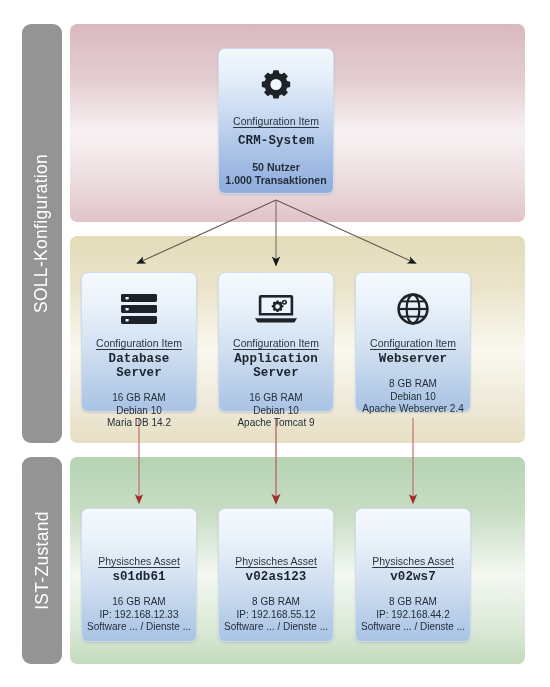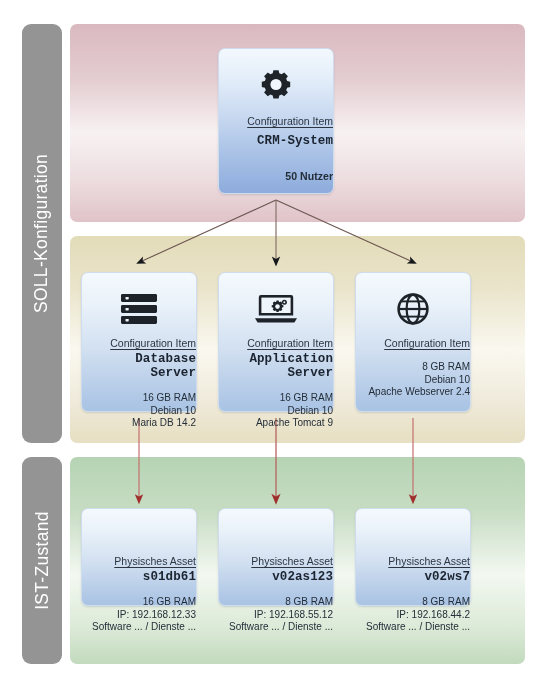--- a/index.html
+++ b/index.html
@@ -15,41 +15,41 @@
     background:linear-gradient(to bottom,#b6d4b4 0%,#c6dcc2 25%,#f3f8f1 57%,#dcead8 82%,#c2dabd 100%);}
 
   .sidebar-tab{position:absolute;left:22px;width:40px;background:#949494;border-radius:9px;
     display:flex;align-items:center;justify-content:center;}
   .sidebar-tab span{display:block;transform:rotate(-90deg);white-space:nowrap;
     color:#ffffff;font-size:17.5px;letter-spacing:.3px;}
   .tab-soll{top:24px;height:419px;}
   .tab-ist{top:457px;height:207px;}
 
   .card{position:absolute;width:116px;border-radius:7px;
-    border:1px solid #cfdced;box-sizing:border-box;text-align:right;
+    border:1px solid #cfdced;box-sizing:border-box;text-align:center;
     background:linear-gradient(to bottom,#f4f9fd 0%,#eaf2fa 22%,#d2e0f1 55%,#bacfe9 80%,#a9c3e4 100%);
     box-shadow:0 1px 2px rgba(90,105,125,.22);}
   .card-crm{left:218px;top:48px;height:146px;
     background:linear-gradient(to bottom,#f2f8fd 0%,#e4eefa 20%,#c4d6ef 50%,#a3bde4 78%,#8eabdc 100%);}
   .card-mid{top:272px;height:140px;}
-  .card-bottom{top:508px;height:98px;}
+  .card-bottom{top:508px;height:134px;}
   .c1{left:81px;}.c2{left:218px;}.c3{left:355px;}
 
   .icon-wrap{height:52px;display:flex;align-items:center;justify-content:center;
     margin-top:10px;}
   .card-bottom .icon-wrap{height:34px;}
   .icon-wrap svg{display:block;}
 
   .kind{font-size:10.5px;color:#2c3540;text-decoration:underline;
     text-underline-offset:2px;margin-top:2px;}
   .card-crm .kind{margin-top:4px;}
   .name{font-size:12.5px;font-weight:bold;color:#1b2430;margin-top:7px;letter-spacing:.1px;font-family:Liberation Mono, monospace;}
   .card-mid .name,.card-bottom .name{margin-top:3px;}
   .specs{font-size:10px;color:#242e39;line-height:12.6px;margin-top:12px;}
-  .card-crm .specs{font-size:10.6px;line-height:13.4px;font-weight:bold;margin-top:22px;}
+  .card-crm .specs{font-size:10.6px;line-height:13.4px;font-weight:bold;margin-top:13px;}
 
   svg.arrows{position:absolute;left:0;top:0;pointer-events:none;}
 </style>
 </head>
 <body>
 
 <div class="band band-soll"></div>
 <div class="band band-ist-cfg"></div>
 <div class="band band-ist"></div>
 
@@ -97,20 +97,21 @@
       <g fill="#1d2328">
         <path d="M22.6 5.2h-5.2l-.7 3.1a8 8 0 0 0-2.3 1l-2.6-1.8-3.7 3.7 1.8 2.6a8 8 0 0 0-1 2.3l-3.1.7v5.2l3.1.7c.2.8.6 1.6 1 2.3l-1.8 2.6 3.7 3.7 2.6-1.8c.7.4 1.5.8 2.3 1l.7 3.1h5.2l.7-3.1a8 8 0 0 0 2.3-1l2.6 1.8 3.7-3.7-1.8-2.6c.4-.7.8-1.5 1-2.3l3.1-.7v-5.2l-3.1-.7a8 8 0 0 0-1-2.3l1.8-2.6-3.7-3.7-2.6 1.8a8 8 0 0 0-2.3-1l-.7-3.1z"></path>
       </g>
       <circle cx="20" cy="19.5" r="5.6" fill="#f0f6fc"></circle>
     </svg>
   </div>
   <div class="kind">Configuration Item</div>
   <div class="name">CRM-System</div>
   <div class="specs">
     <div>50 Nutzer</div>
+    <div>1.000 Transaktionen</div>
   </div>
 </div>
 
 <div class="card card-mid c1">
   <div class="icon-wrap">
     <svg width="44" height="34" viewBox="0 0 44 34">
       <g fill="#1d2328">
         <rect x="4" y="2" width="36" height="8" rx="1.4"></rect>
         <rect x="4" y="13" width="36" height="8" rx="1.4"></rect>
         <rect x="4" y="24" width="36" height="8" rx="1.4"></rect>
@@ -158,20 +159,21 @@
   <div class="icon-wrap">
     <svg width="36" height="36" viewBox="0 0 36 36">
       <circle cx="18" cy="18" r="14.4" fill="none" stroke="#1d2328" stroke-width="2.6"></circle>
       <ellipse cx="18" cy="18" rx="6.4" ry="14.4" fill="none" stroke="#1d2328" stroke-width="2.2"></ellipse>
       <line x1="3.6" y1="18" x2="32.4" y2="18" stroke="#1d2328" stroke-width="2.2"></line>
       <line x1="6.2" y1="10.4" x2="29.8" y2="10.4" stroke="#1d2328" stroke-width="1.9"></line>
       <line x1="6.2" y1="25.6" x2="29.8" y2="25.6" stroke="#1d2328" stroke-width="1.9"></line>
     </svg>
   </div>
   <div class="kind">Configuration Item</div>
+  <div class="name">Webserver</div>
   <div class="specs">
     <div>8 GB RAM</div>
     <div>Debian 10</div>
     <div>Apache Webserver 2.4</div>
   </div>
 </div>
 
 <div class="card card-bottom c1">
   <div class="icon-wrap"></div>
   <div class="kind">Physisches Asset</div>

